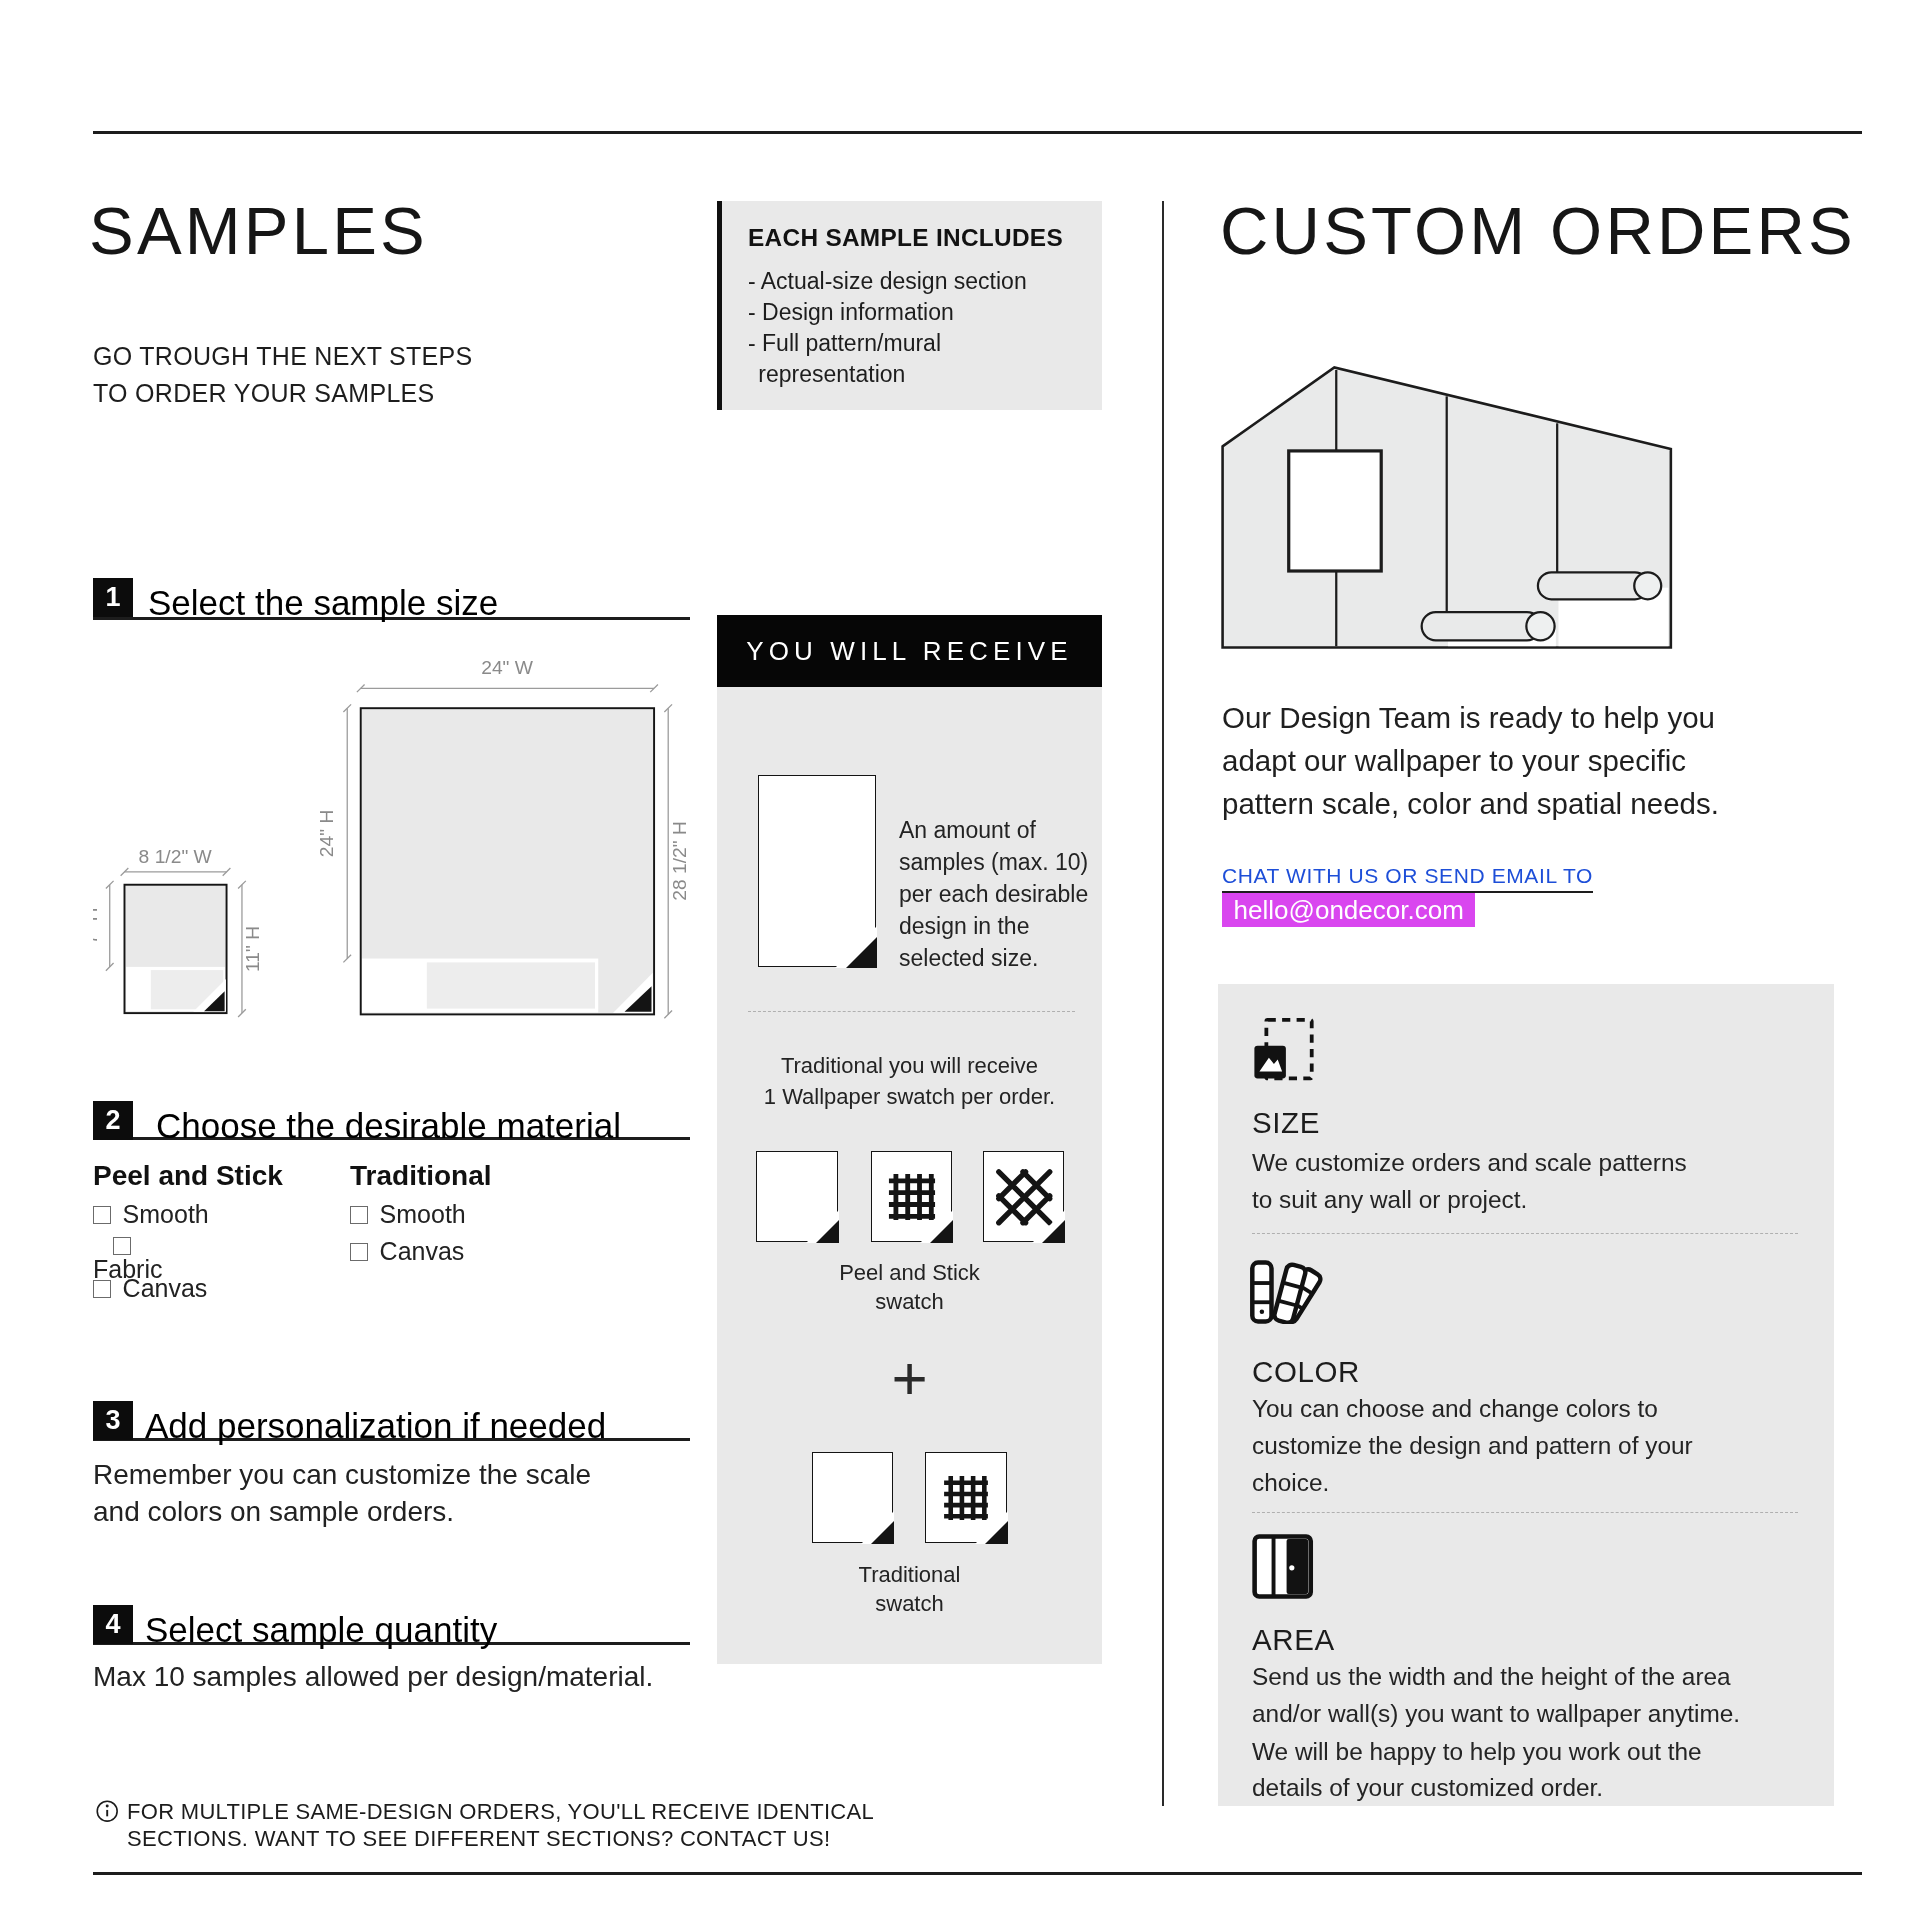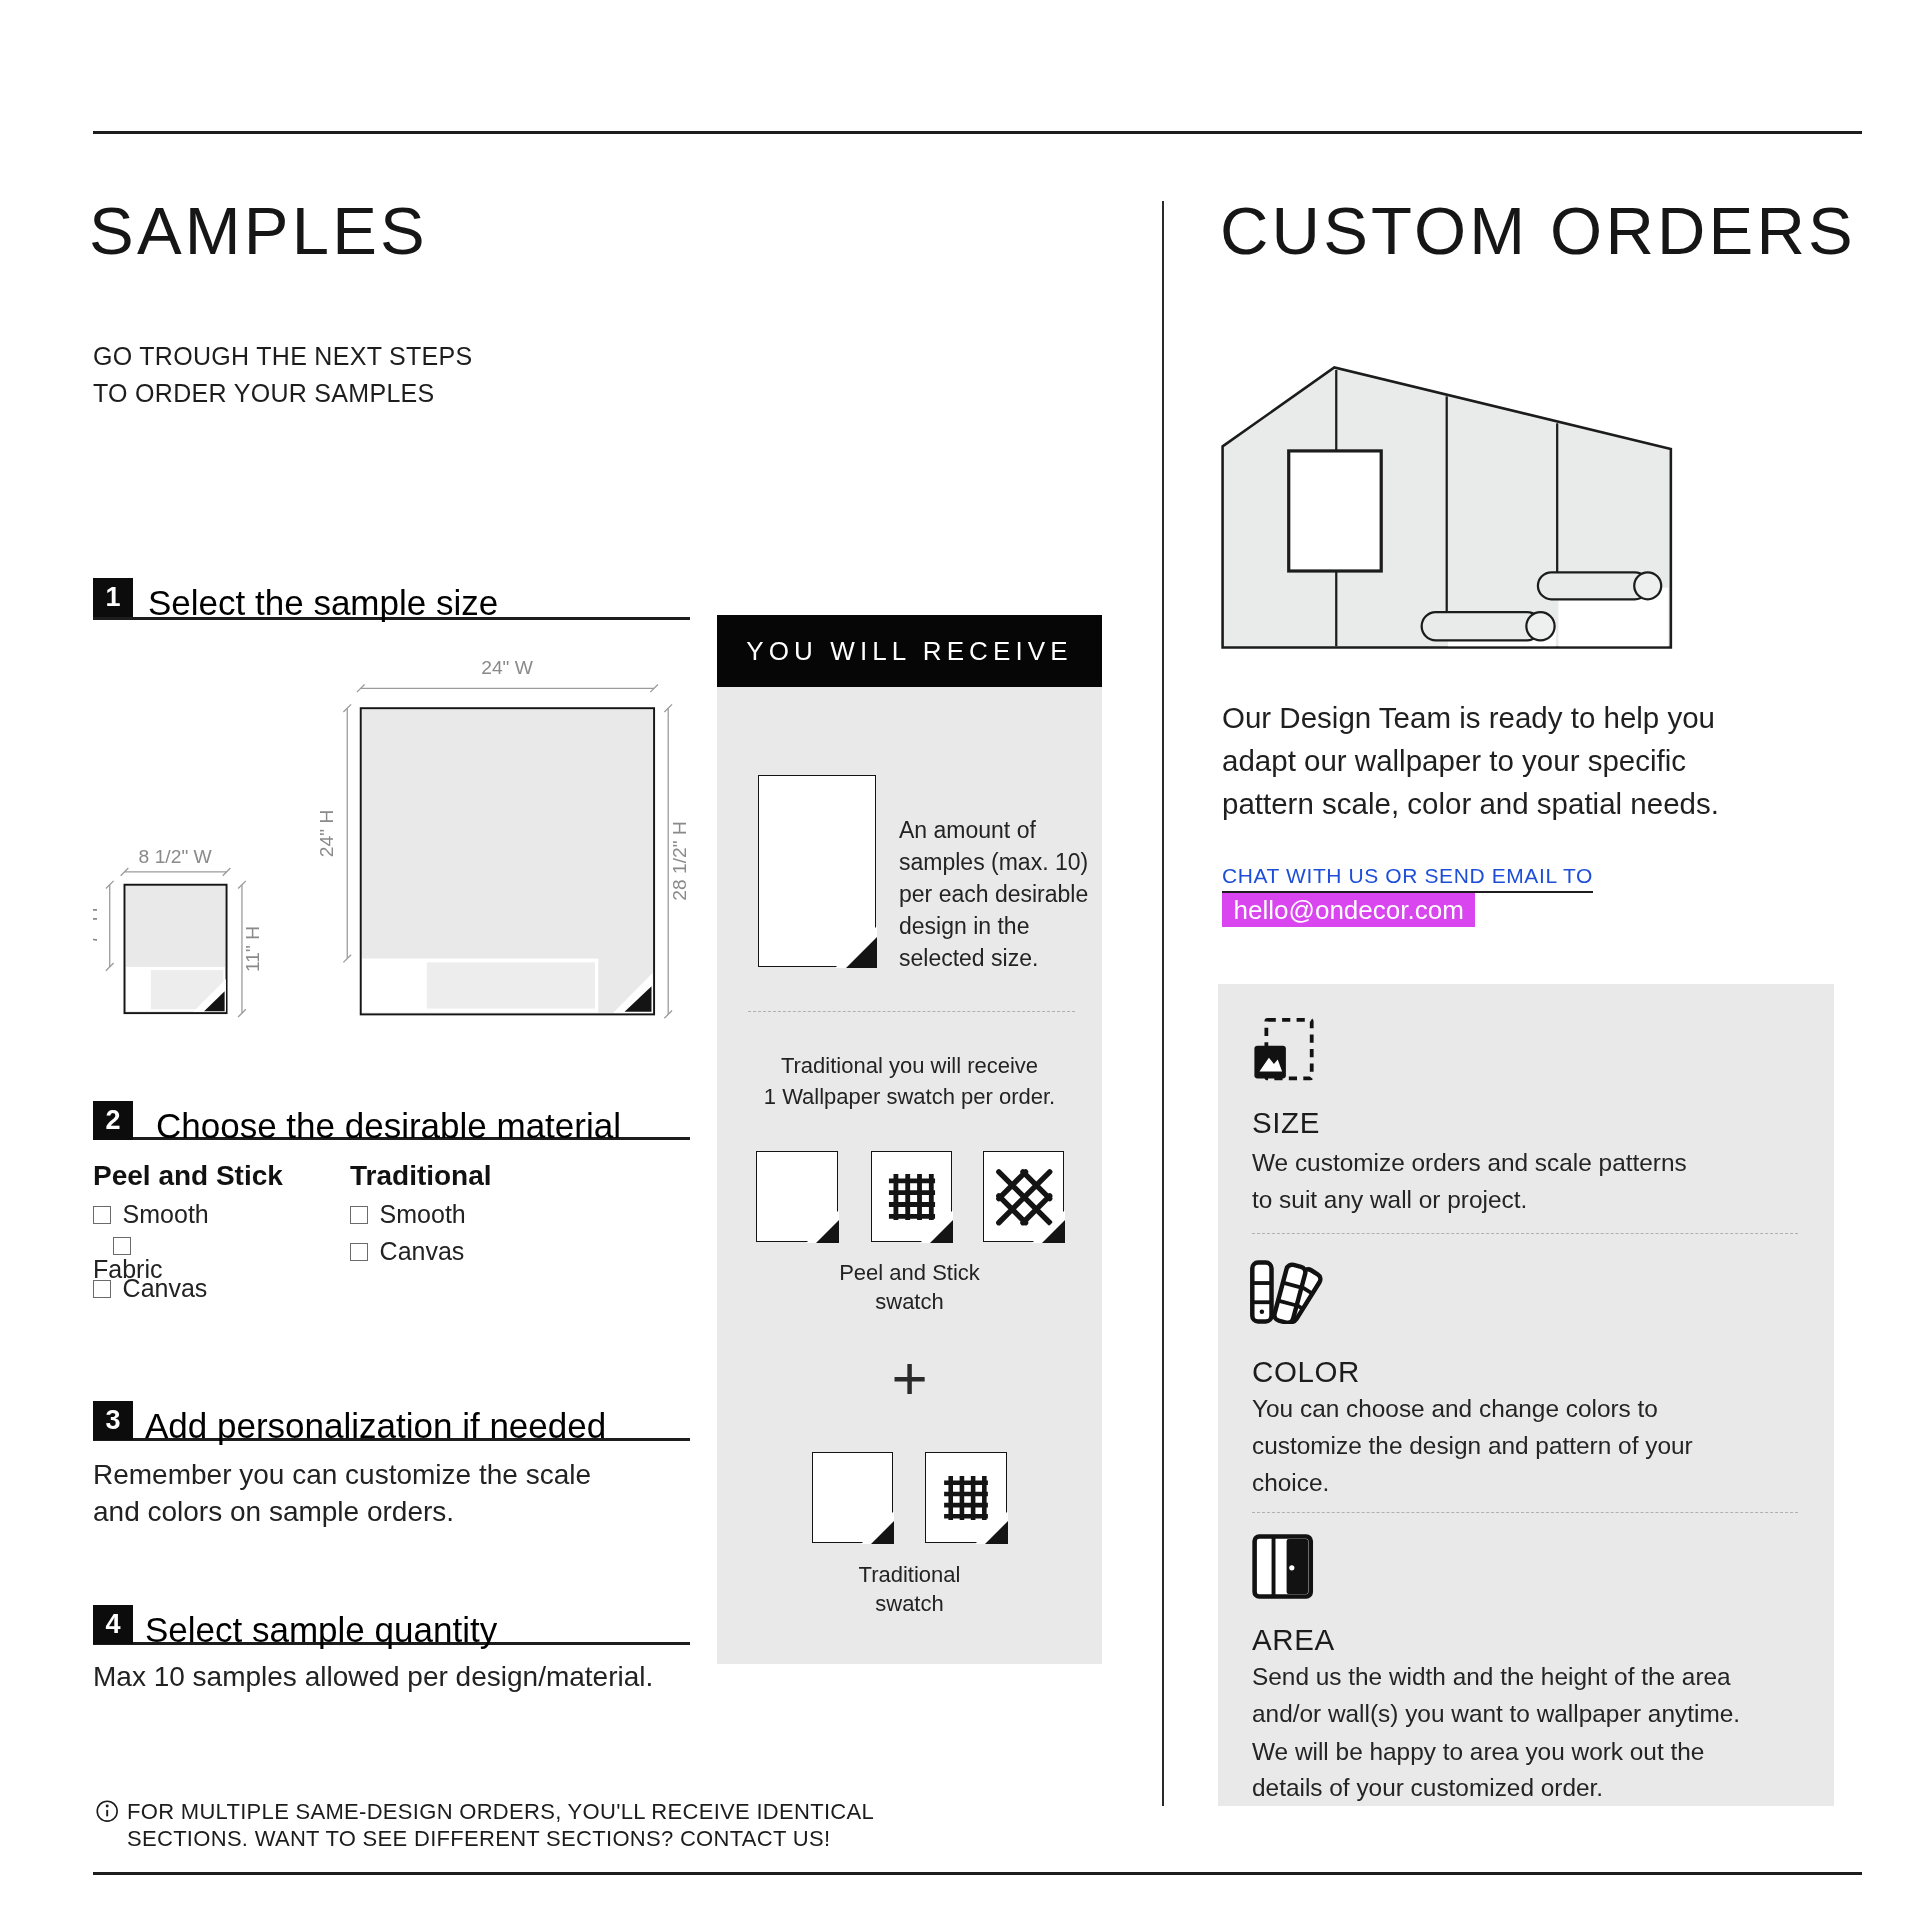--- a/index.html
+++ b/index.html
@@ -50,20 +50,29 @@
 
   <div class="rule" style="left:93px;top:91px;width:1769px;"></div>
   <div class="rule" style="left:93px;top:1832px;width:1769px;"></div>
 
   <div class="vrule" style="left:1162px;top:161px;height:1605px;"></div>
 
   <div class="big-title" style="left:89px;top:152px;">SAMPLES</div>
   <div class="subtitle" style="left:93px;top:302px;">GO TROUGH THE NEXT STEPS</div>
   <div class="subtitle" style="left:93px;top:339px;">TO ORDER YOUR SAMPLES</div>
 
+  <div class="includes-box" style="left:717px;top:161px;width:385px;height:209px;">
+    <div class="includes-heading">EACH SAMPLE INCLUDES</div>
+    <div class="includes-list">
+      <div class="includes-item">- Actual-size design section</div>
+      <div class="includes-item">- Design information</div>
+      <div class="includes-item">- Full pattern/mural</div>
+      <div class="includes-item indent">representation</div>
+    </div>
+  </div>
 
   <div class="step-rule" style="left:93px;top:577px;"></div>
   <div class="step-num" style="left:93px;top:538px;">1</div>
   <div class="step-title" style="left:148px;top:543px;">Select the sample size</div>
 
   <svg class="abs" style="left:93px;top:604px;" width="642" height="398" viewBox="0 0 1000 620">
 
     <rect x="49" y="375" width="159" height="200" fill="#e9e9e9" stroke="#151515" stroke-width="3"></rect>
     <rect x="51.5" y="503" width="154" height="69" fill="#ffffff"></rect>
     <rect x="90" y="508" width="113" height="61" fill="#ededed"></rect>
@@ -255,17 +264,17 @@
 
   <svg class="abs" style="left:1252px;top:1493px;" width="62" height="67" viewBox="0 0 95 100">
     <rect x="4" y="4" width="86" height="92" rx="7" fill="#ffffff" stroke="#121212" stroke-width="7"></rect>
     <line x1="33" y1="4" x2="33" y2="96" stroke="#121212" stroke-width="6"></line>
     <rect x="53" y="8" width="33" height="84" rx="3" fill="#121212"></rect>
     <circle cx="61" cy="52" r="4" fill="#ffffff"></circle>
   </svg>
   <div class="card-heading" style="left:1252px;top:1583px;">AREA</div>
   <div class="card-line" style="left:1252px;top:1623px;">Send us the width and the height of the area</div>
   <div class="card-line" style="left:1252px;top:1660px;">and/or wall(s) you want to wallpaper anytime.</div>
-  <div class="card-line" style="left:1252px;top:1698px;">We will be happy to area you work out the</div>
+  <div class="card-line" style="left:1252px;top:1698px;">We will be happy to help you work out the</div>
   <div class="card-line" style="left:1252px;top:1734px;">details of your customized order.</div>
 
 </div>
 
 
 </body></html>

